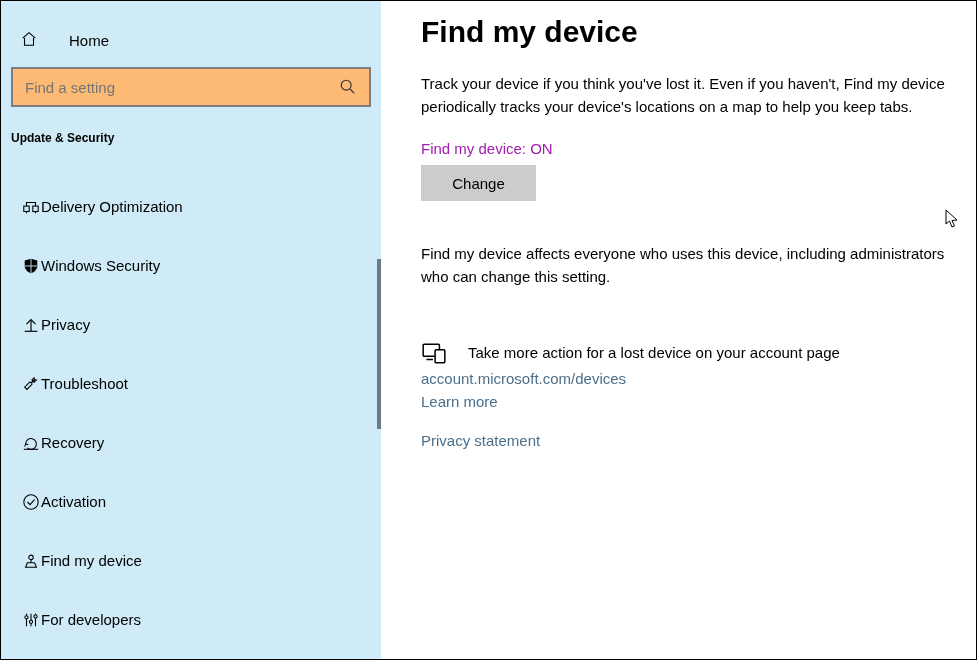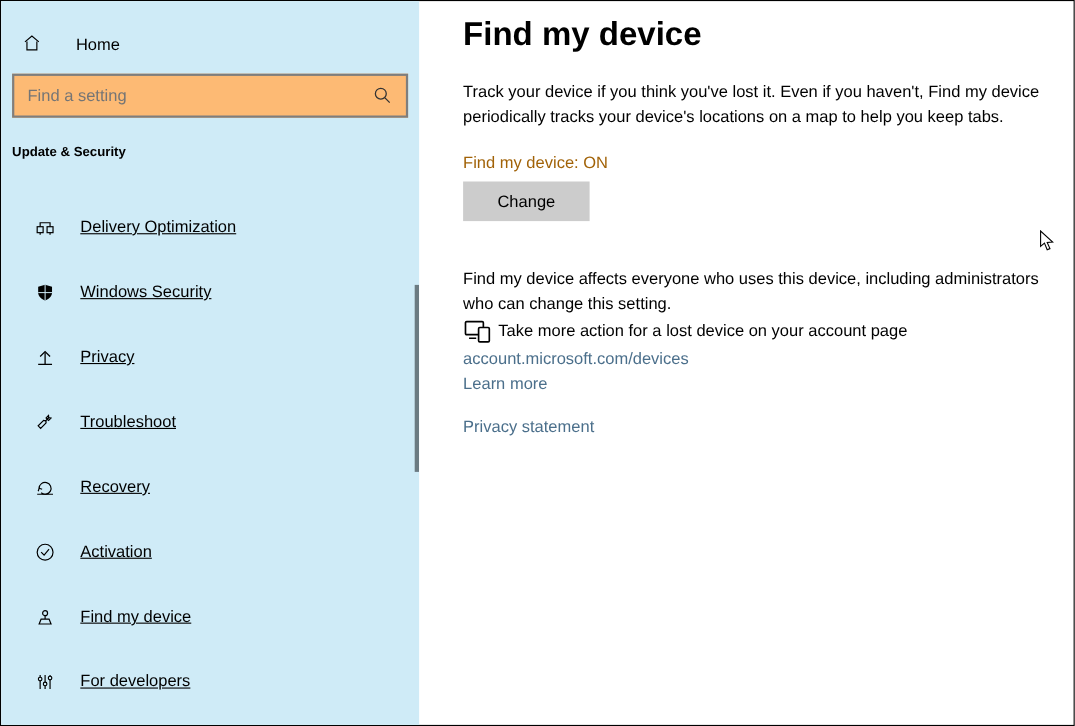--- a/index.html
+++ b/index.html
@@ -51,54 +51,52 @@
     padding: 24px 0 8px 10px;
     font-weight: 600;
     font-size: 12px;
     color: #000;
   }
   .nav-list { margin-top: 24px; }
   .nav-item {
     display: flex;
     align-items: center;
     height: 59px;
-    padding-left: 30px;
-    gap: 22px;
+    padding-left: 20px;
     cursor: pointer;
-    text-decoration: underline;
   }
   .nav-item .icon { width: 20px; height: 20px; display:flex; align-items:center; justify-content:center; }
   .nav-label { font-size: 15px; color:#000; }
   .side-scroll {
     position: absolute;
     right: 0;
     top: 258px;
     width: 4px;
     height: 170px;
     background: #6b7b82;
   }
   .content {
     flex: 1;
     padding: 14px 30px 0 40px;
     position: relative;
   }
   .page-title { font-size: 30px; font-weight: 600; color:#000; margin-bottom: 24px; }
   .desc { font-size: 15px; color:#000; line-height: 1.5; max-width:560px; margin-bottom: 22px; }
-  .status-line { font-size:15px; color:#a16207; margin-bottom: 8px; }
+  .status-line { font-size:15px; color:#a21caf; margin-bottom: 8px; }
   .change-btn {
     background: #CCCCCC;
     border: none;
     width: 115px;
     height: 36px;
     font-size: 15px;
     font-family: inherit;
     cursor: pointer;
   }
   .note { font-size:15px; color:#000; line-height:1.5; max-width:560px; margin-top:42px; }
-  .action-row { display:flex; align-items:center; gap:8px; font-size:15px; }
+  .action-row { display:flex; align-items:center; gap:23px; margin-top:52px; font-size:15px; }
   .action-row .icon { width:24px; height:24px; }
   .link { color:#4b6f8b; font-size:15px; margin-top:6px; display:block; }
   .footer-links { }
   .footer-links .link { margin-bottom: 22px; }
   .cursor { position:absolute; left:564px; top:208px; width:14px; height:20px; pointer-events:none; }
   svg { display:block; }
 </style>
 </head>
 <body>
 

